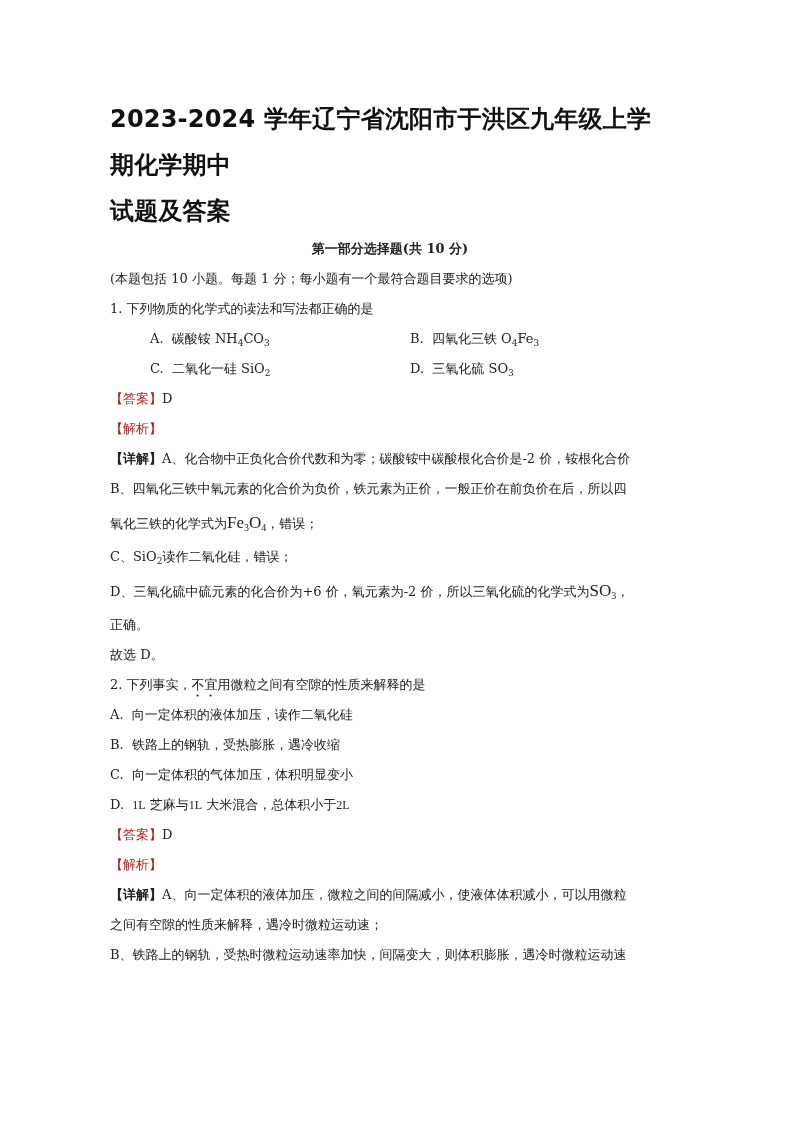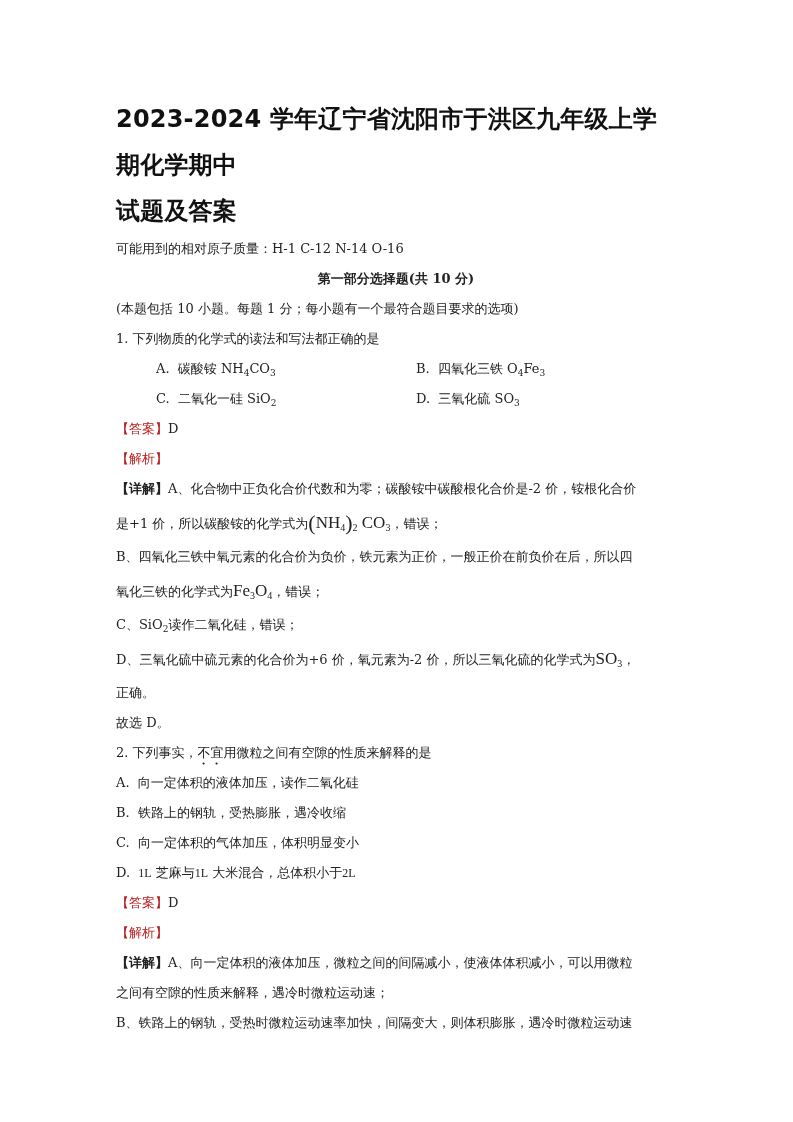--- a/index.html
+++ b/index.html
@@ -1,18 +1,18 @@
 <!DOCTYPE html>
 <html><head>
 <meta charset="utf-8">
 <style>
   html, body { margin: 0; padding: 0; background: #ffffff; }
   body { width: 793px; height: 1122px; position: relative; overflow: hidden;
          font-family: "DejaVu Serif", "Liberation Serif", serif; color: #222; }
-  .page { position: absolute; left: 116px; top: 96px; width: 560px; }
+  .page { position: absolute; left: 110px; top: 96px; width: 560px; }
   .title { font-family: "DejaVu Sans", "Liberation Sans", sans-serif; font-weight: bold;
            font-size: 24px; line-height: 46px; color: #111; letter-spacing: 0.2px; margin: 0; }
   .line { font-size: 13px; line-height: 30px; height: 30px; white-space: nowrap; }
   .line.tall { height: 38px; line-height: 38px; }
   .center { text-align: center; font-weight: bold; }
   .opts { display: flex; margin-left: 40px; }
   .opts .opt { width: 328px; }
   .tag { color: #b91c1c; }
   .bold-tag { font-weight: bold; }
   .math { font-family: "Liberation Serif", "DejaVu Serif", serif; font-size: 17px; }
@@ -25,21 +25,20 @@
 </head>
 <body>
 
 <div class="page">
 
   <h1 class="title">
     <div>2023-2024 学年辽宁省沈阳市于洪区九年级上学期化学期中</div>
     <div>试题及答案</div>
   </h1>
 
-  <div class="line">可能用到的相对原子质量：H-1  C-12  N-14  O-16</div>
   <div class="line center">第一部分选择题(共 10 分)</div>
   <div class="line">(本题包括 10 小题。每题 1 分；每小题有一个最符合题目要求的选项)</div>
 
   <div>
     <div class="line">1.  下列物质的化学式的读法和写法都正确的是</div>
     <div class="line opts">
       <div class="opt">
         <span>A.</span>&nbsp;
         <span>碳酸铵 NH</span><sub>4</sub><span>CO</span><sub>3</sub>
       </div>
@@ -61,23 +60,20 @@
 
     <div class="line">
       <span class="tag">【答案】</span><span>D</span>
     </div>
     <div class="line">
       <span class="tag">【解析】</span>
     </div>
 
     <div class="line">
       <span class="bold-tag">【详解】</span><span>A、化合物中正负化合价代数和为零；碳酸铵中碳酸根化合价是-2 价，铵根化合价</span>
-    </div>
-    <div class="line tall">
-      <span>是+1 价，所以碳酸铵的化学式为</span><span class="math"><span class="paren">(</span><span>NH</span><sub>4</sub><span class="paren">)</span><sub>2</sub>&nbsp;<span>CO</span><sub>3</sub></span><span>，错误；</span>
     </div>
     <div class="line">B、四氧化三铁中氧元素的化合价为负价，铁元素为正价，一般正价在前负价在后，所以四</div>
     <div class="line tall">
       <span>氧化三铁的化学式为</span><span class="math"><span>Fe</span><sub>3</sub><span>O</span><sub>4</sub></span><span>，错误；</span>
     </div>
     <div class="line">
       <span>C、SiO</span><sub>2</sub><span>读作二氧化硅，错误；</span>
     </div>
     <div class="line tall">
       <span>D、三氧化硫中硫元素的化合价为+6 价，氧元素为-2 价，所以三氧化硫的化学式为</span><span class="math"><span>SO</span><sub>3</sub></span><span>，</span>

